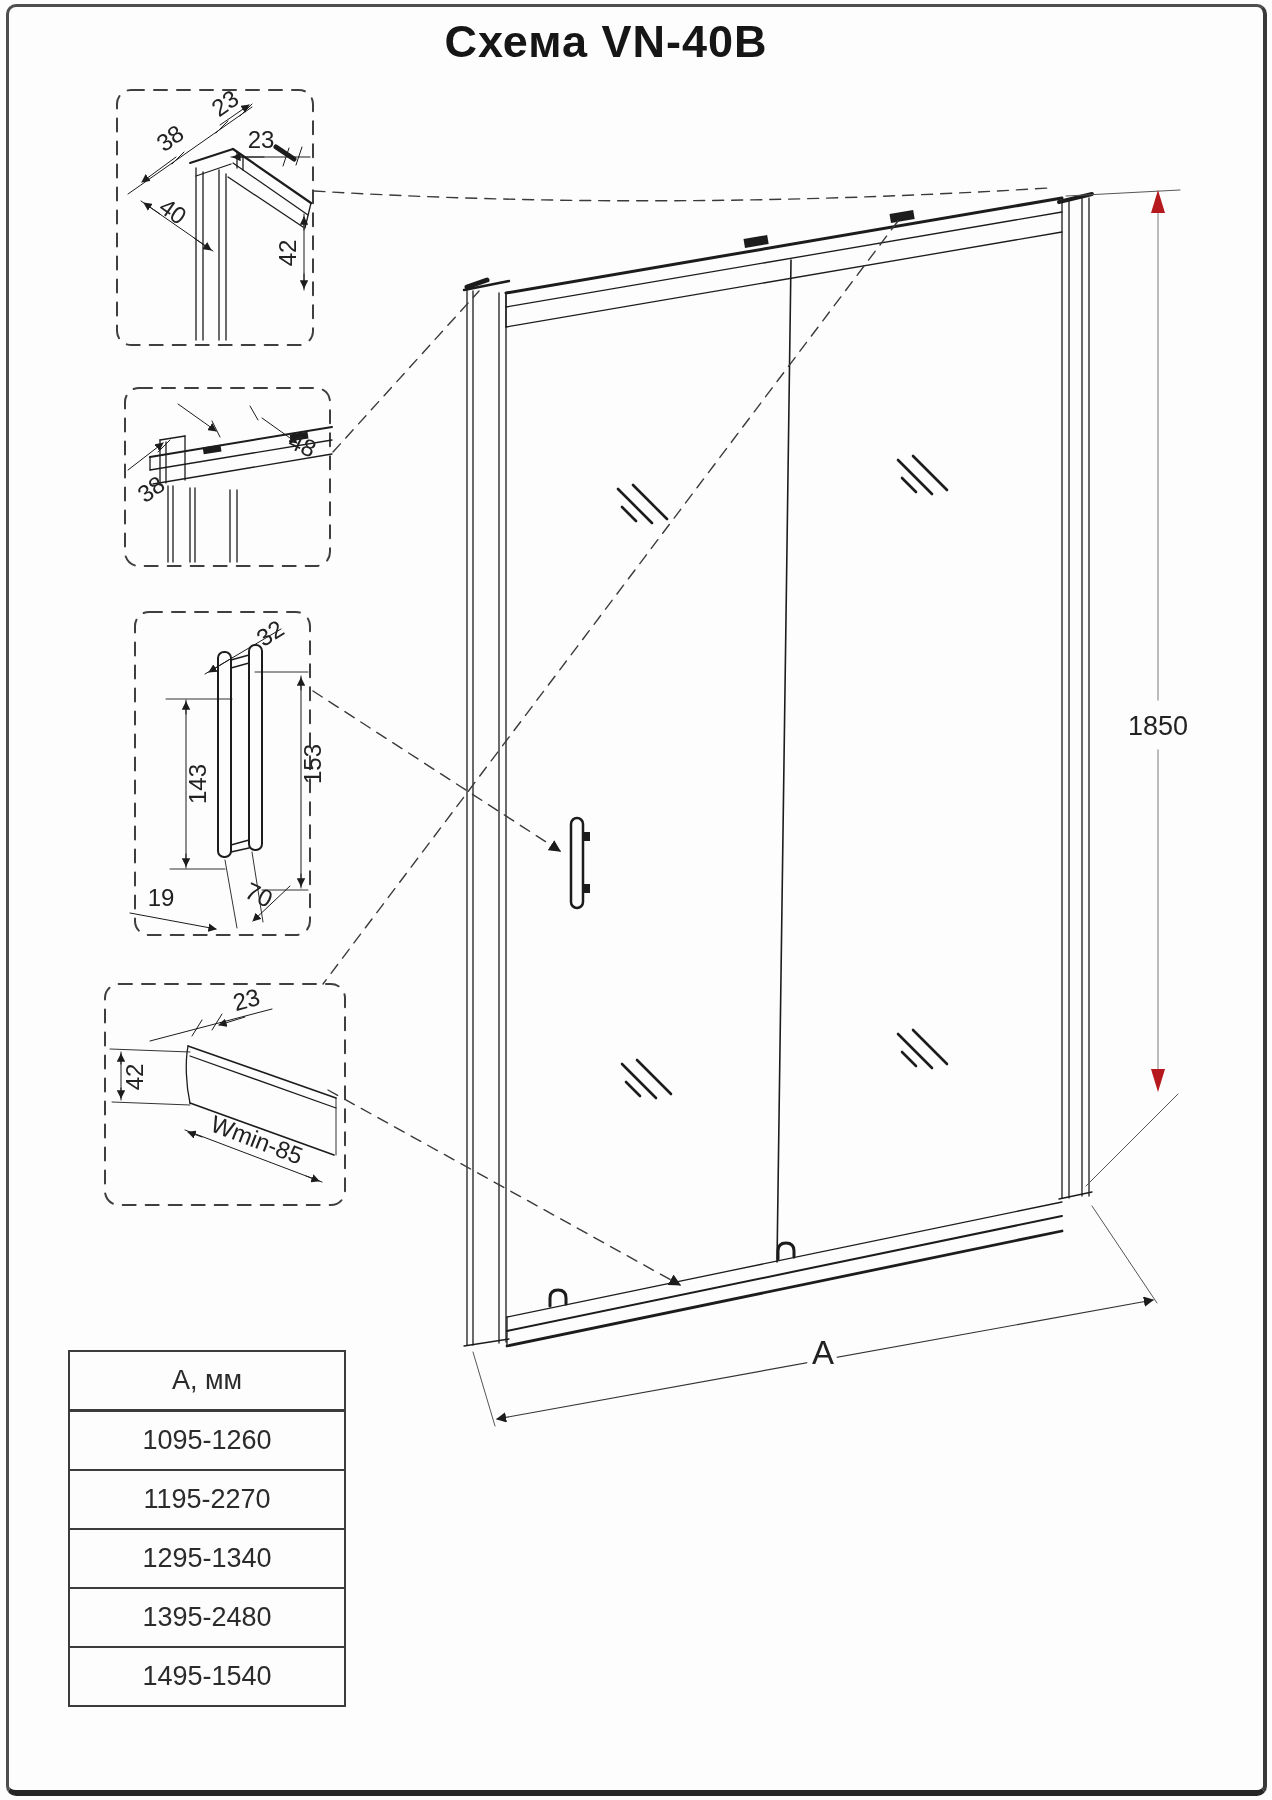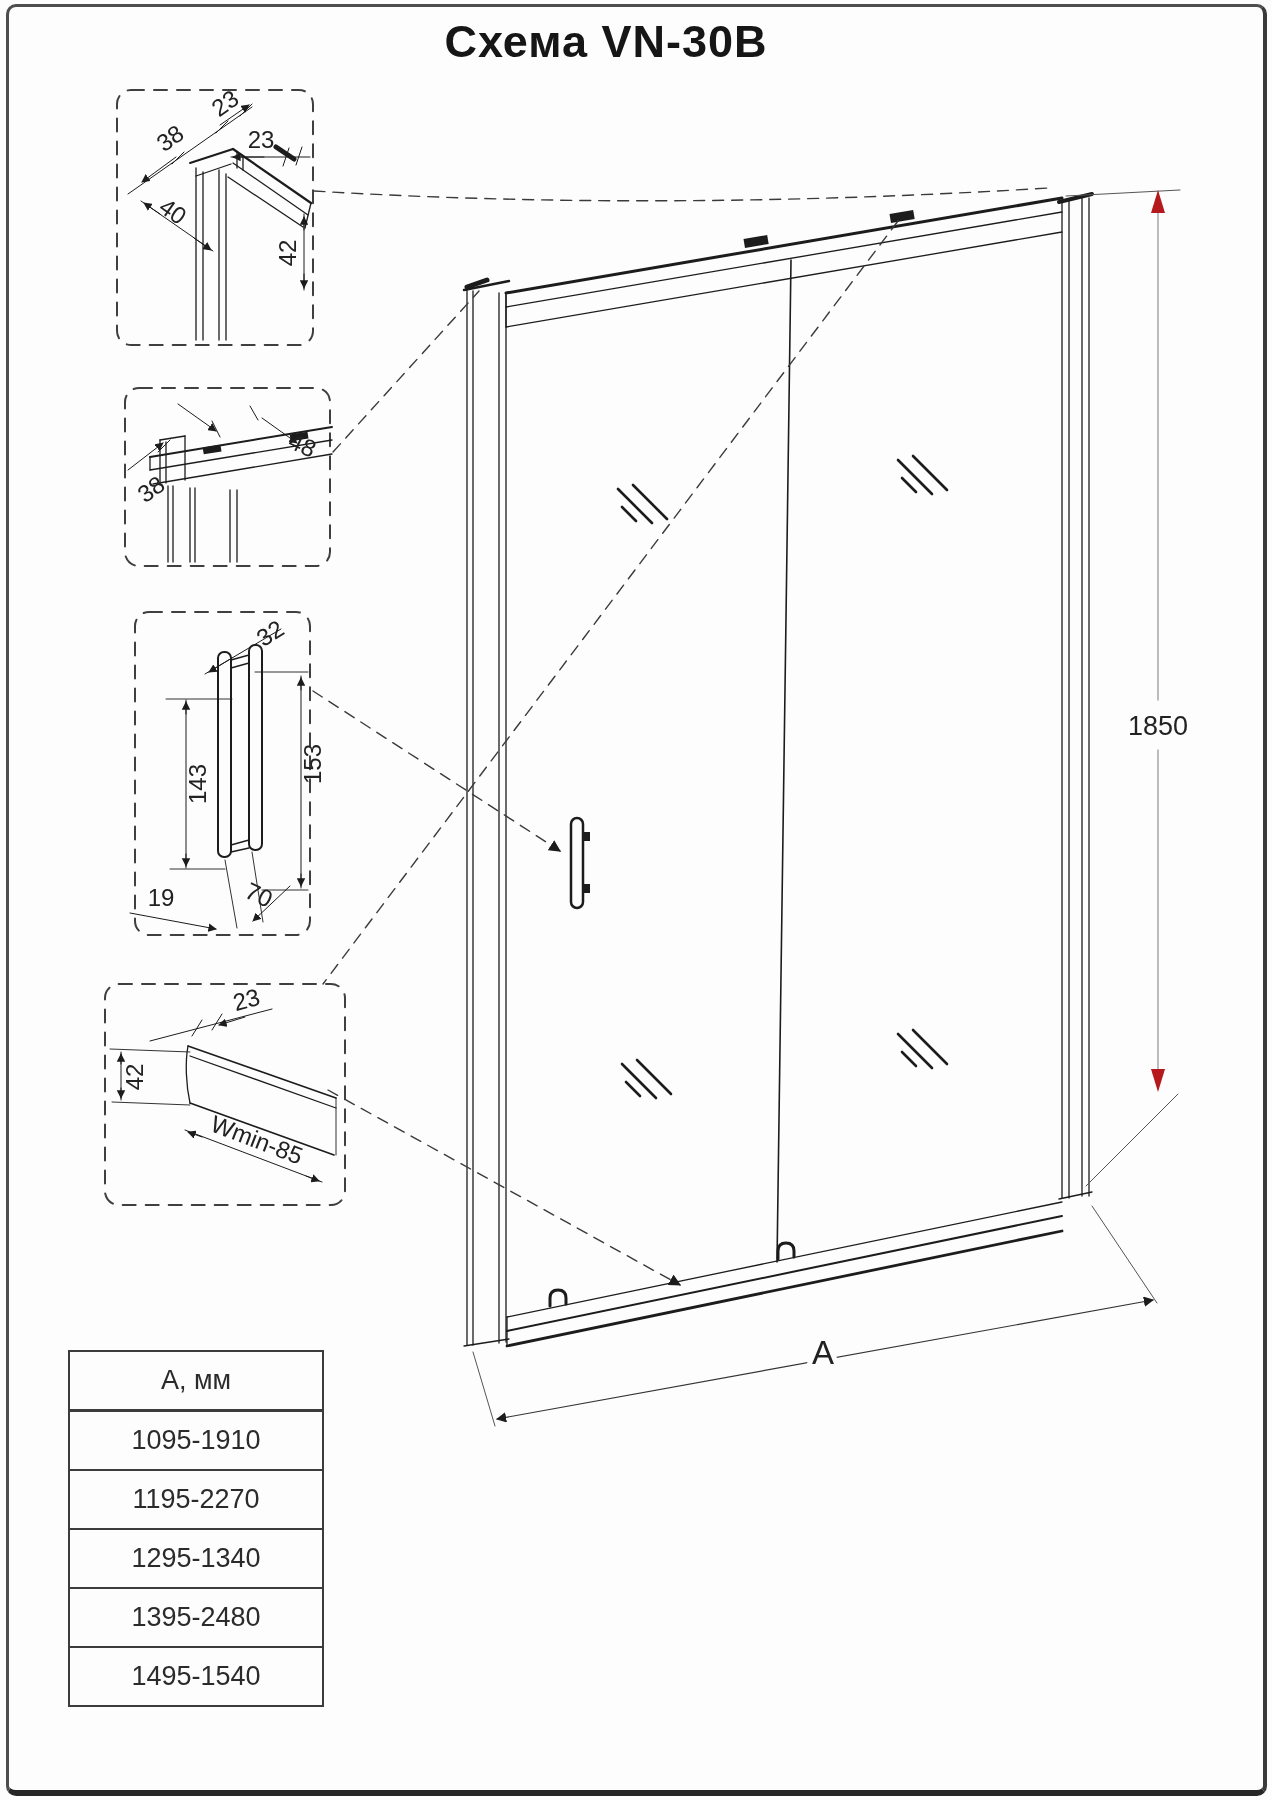--- a/index.html
+++ b/index.html
@@ -19,36 +19,36 @@
   }
   .page-title{
     position:absolute;left:0;right:60px;top:16px;
     text-align:center;
     font-size:45px;font-weight:600;color:#161616;
     letter-spacing:1px;
   }
   svg.drawing{position:absolute;left:0;top:0;}
   svg text{fill:#222;}
   .size-table{
-    position:absolute;left:68px;top:1350px;width:256px;
+    position:absolute;left:68px;top:1350px;width:278px;
     border-collapse:collapse;background:#fdfdfd;
   }
   .size-table td{
     border:2px solid #3c3c3c;
     height:55px;text-align:center;vertical-align:middle;
     font-size:27px;color:#2b2b2b;
   }
   .size-table tr.hdr td{border-bottom:3px solid #3c3c3c;}
 </style>
 </head>
 <body>
 
 <div class="page-frame"></div>
 
-<div class="page-title">Схема VN-30B</div>
+<div class="page-title">Схема VN-40B</div>
 
 <svg class="drawing" width="1272" height="1800" viewBox="0 0 1272 1800" fill="none" stroke-linecap="round" stroke-linejoin="round">
   <defs>
     <marker id="arr" viewBox="0 0 10 10" refX="9" refY="5" markerWidth="8.5" markerHeight="8.5" orient="auto-start-reverse">
       <path d="M0,0 L10,5 L0,10 z" fill="#1c1c1c" stroke="none"></path>
     </marker>
   </defs>
 
   <g stroke="#1c1c1c" stroke-width="1.3">
 
@@ -294,21 +294,21 @@
     <text x="823" y="1364" font-size="33" text-anchor="middle" style="paint-order:stroke;stroke:#fdfdfd;stroke-width:10">A</text>
   </g>
 </svg>
 
 <table class="size-table">
   <tbody>
     <tr class="hdr">
       <td>А, мм</td>
     </tr>
     <tr>
-        <td>1095-1910</td>
+        <td>1095-1260</td>
       </tr>
     <tr>
         <td>1195-2270</td>
       </tr>
     <tr>
         <td>1295-1340</td>
       </tr>
     <tr>
         <td>1395-2480</td>
       </tr>

